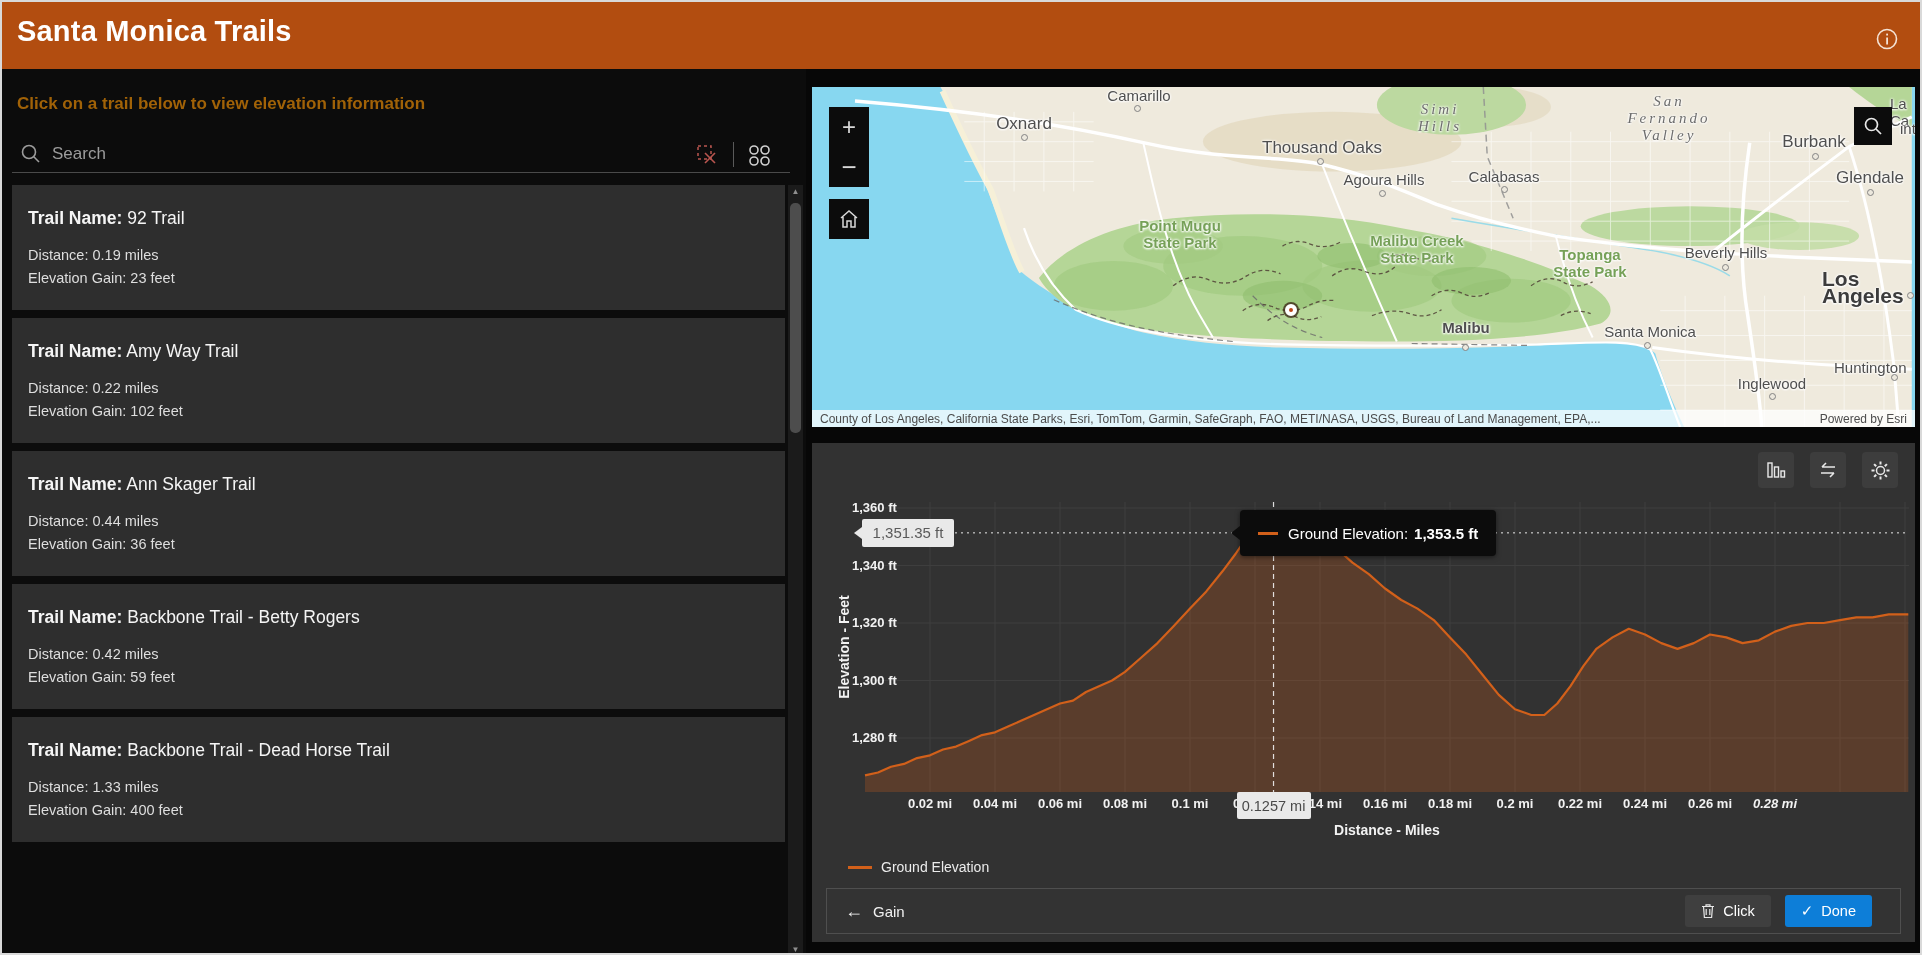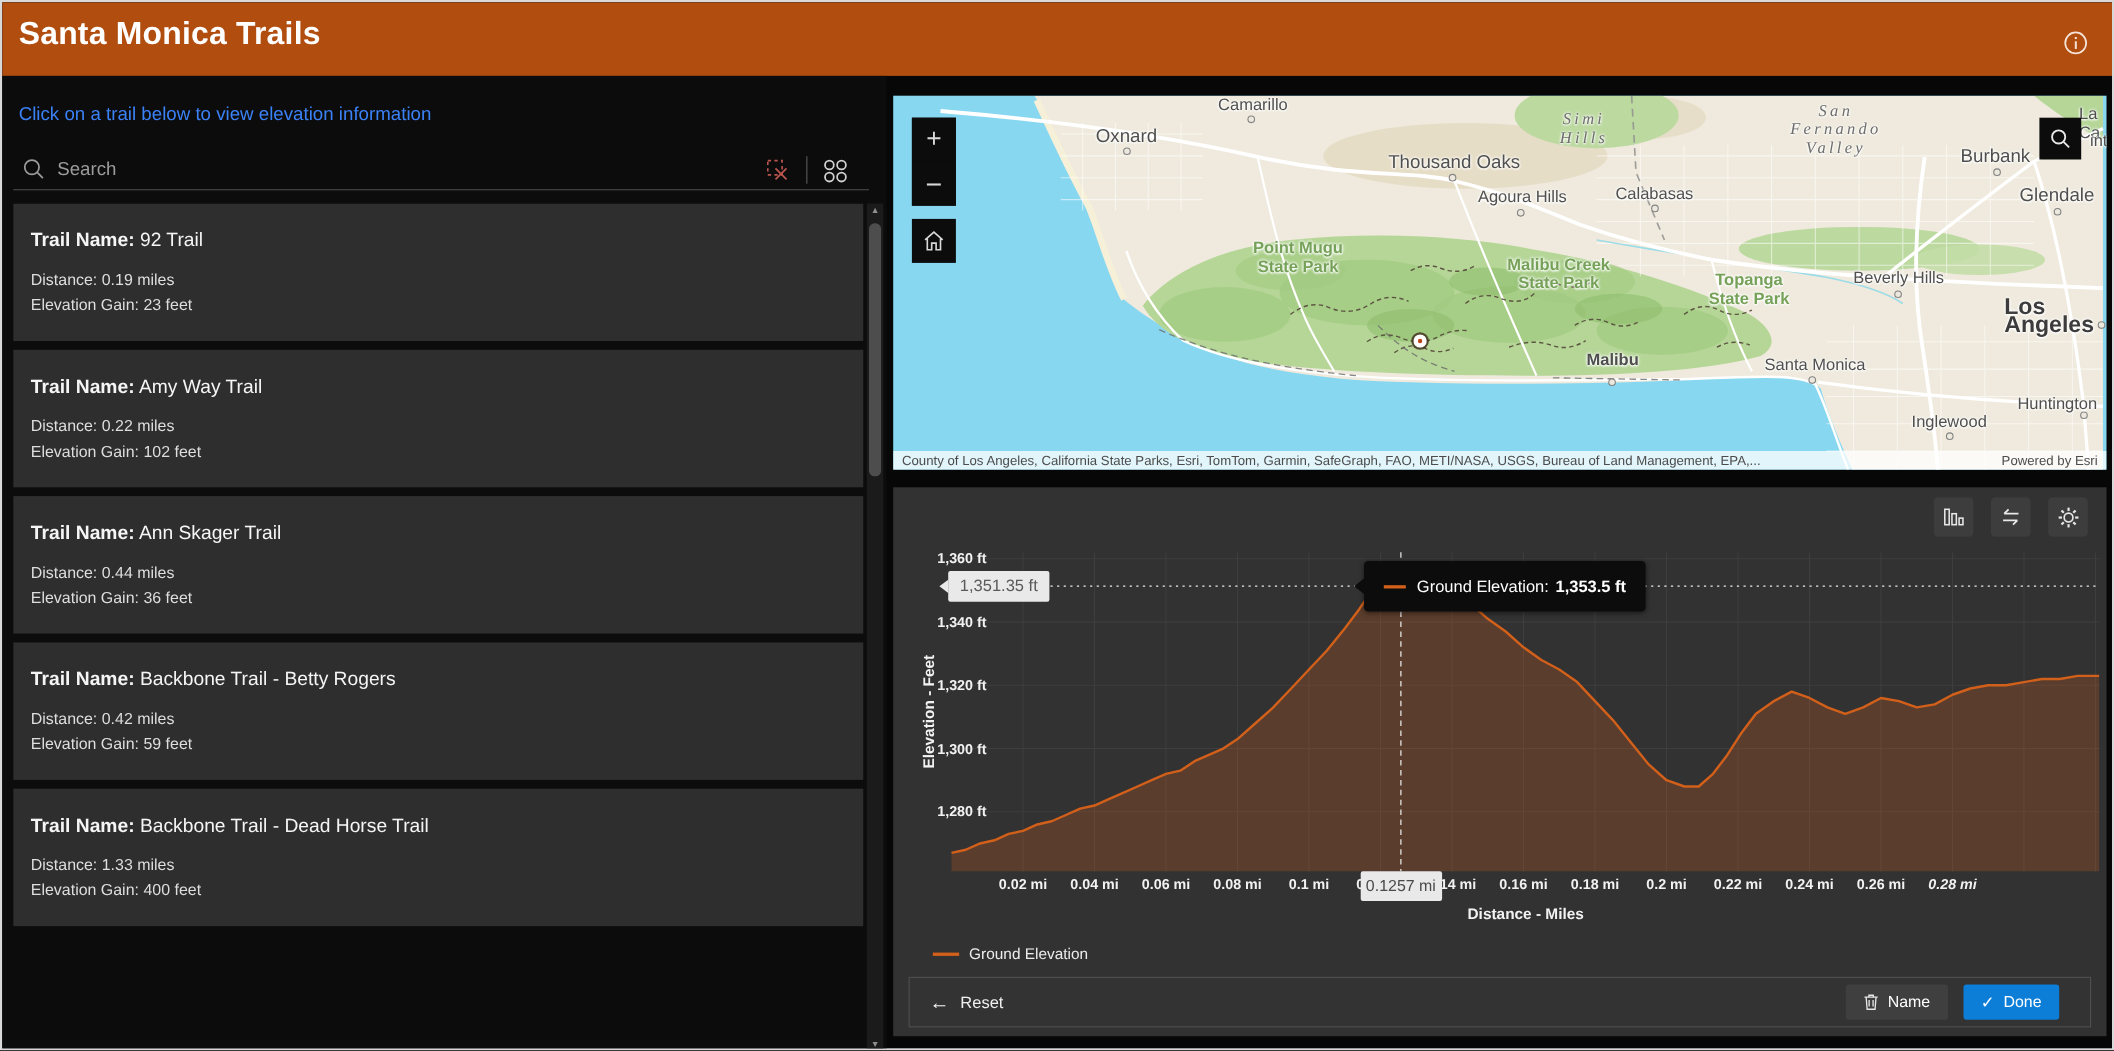--- a/index.html
+++ b/index.html
@@ -4,21 +4,21 @@
 <style>
   html,body{margin:0;padding:0;background:#000;}
   *{box-sizing:border-box;font-family:"Liberation Sans",sans-serif;}
   #frame{position:relative;width:1922px;height:955px;background:#070707;overflow:hidden;border:2px solid #d9d9d9;}
   
   #header{position:absolute;left:0;top:0;width:100%;height:67px;background:#b24d10;}
   #header .title{position:absolute;left:15px;top:13px;font-size:29px;font-weight:bold;color:#fff;letter-spacing:.2px;}
   #info-btn{position:absolute;right:22px;top:26px;width:22px;height:22px;cursor:pointer;}
   
   #sidebar{position:absolute;left:0;top:67px;width:804px;height:888px;background:#0c0c0c;}
-  #instruction{position:absolute;left:15px;top:25px;font-size:17px;font-weight:normal;color:#3b82f6;}
+  #instruction{position:absolute;left:15px;top:25px;font-size:17px;font-weight:bold;color:#a16207;}
   #search-row{position:absolute;left:10px;top:68px;width:778px;height:36px;border-bottom:1px solid #4a4a4a;}
   #search-row input{position:absolute;left:38px;top:2px;width:640px;height:30px;background:transparent;border:none;outline:none;color:#ddd;font-size:17px;}
   #search-row input::placeholder{color:#9c9c9c;}
   .srch-ic{position:absolute;left:8px;top:6px;}
   #clear-sel{position:absolute;right:70px;top:5px;width:26px;height:26px;cursor:pointer;}
   #vdiv{position:absolute;right:56px;top:5px;width:1px;height:25px;background:#5a5a5a;}
   #grid-ic{position:absolute;right:18px;top:5px;width:26px;height:26px;cursor:pointer;}
   #trail-list{position:absolute;left:10px;top:116px;width:773px;height:772px;overflow:hidden;}
   .trail-card{position:relative;width:100%;height:125px;margin-bottom:8px;background:#2e2e2e;padding:23px 32px 0 16px;cursor:pointer;}
   .trail-card .card-title{font-size:17.5px;color:#f5f5f5;margin-bottom:15px;}
@@ -383,30 +383,30 @@
     <div id="yaxis-title">Elevation - Feet</div>
 
     <div id="legend">
       <span class="dash"></span>
       <span>Ground Elevation</span>
     </div>
 
     <div id="footer-bar">
       <div id="reset-btn">
         <span class="arr">←</span>
-        <span>Reset</span>
+        <span>Gain</span>
       </div>
       <div id="footer-spacer"></div>
       <div class="foot-btn" id="clear-btn">
         <span class="ic">
           <svg width="14" height="16" viewBox="0 0 14 16">
               <path d="M1,3.5 H13 M5,3.5 V1.8 H9 V3.5 M2.5,3.5 L3.4,14.5 H10.6 L11.5,3.5 M5.2,6 V12 M8.8,6 V12" fill="none" stroke="#e8e8e8" stroke-width="1.2"></path>
             </svg>
         </span>
-        <span>Name</span>
+        <span>Click</span>
       </div>
       <div class="foot-btn" id="done-btn">
         <span class="ic">✓</span>
         <span>Done</span>
       </div>
     </div>
   </div>
 </div>
 
 </body></html>

